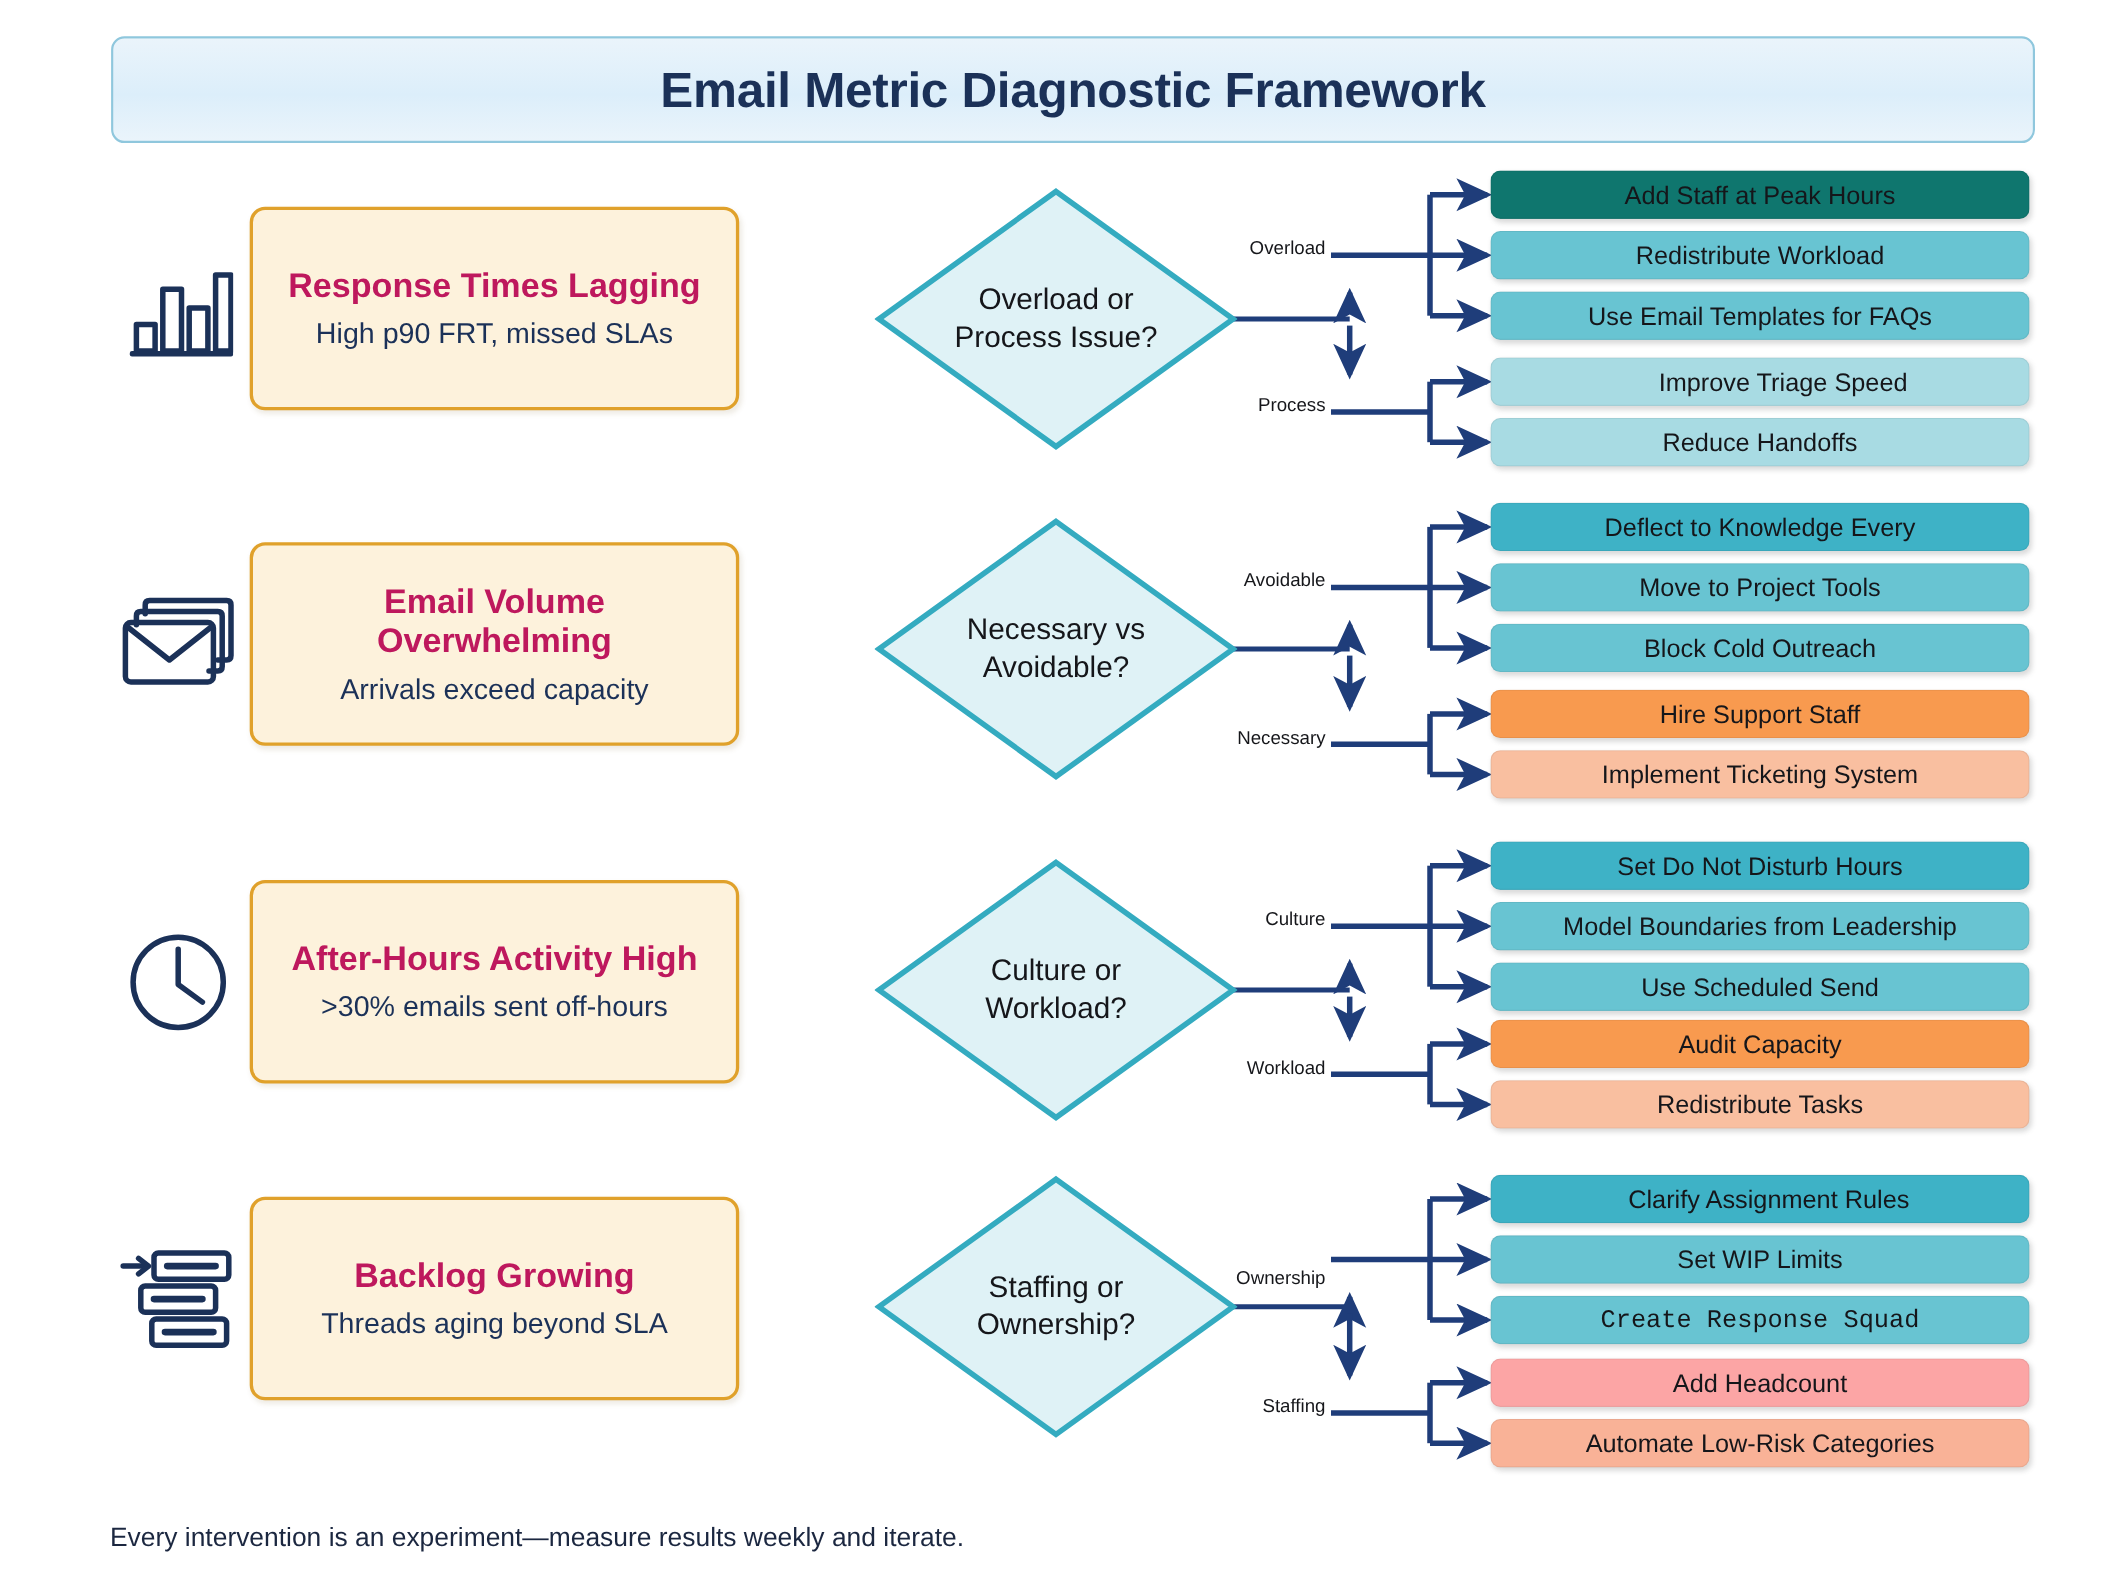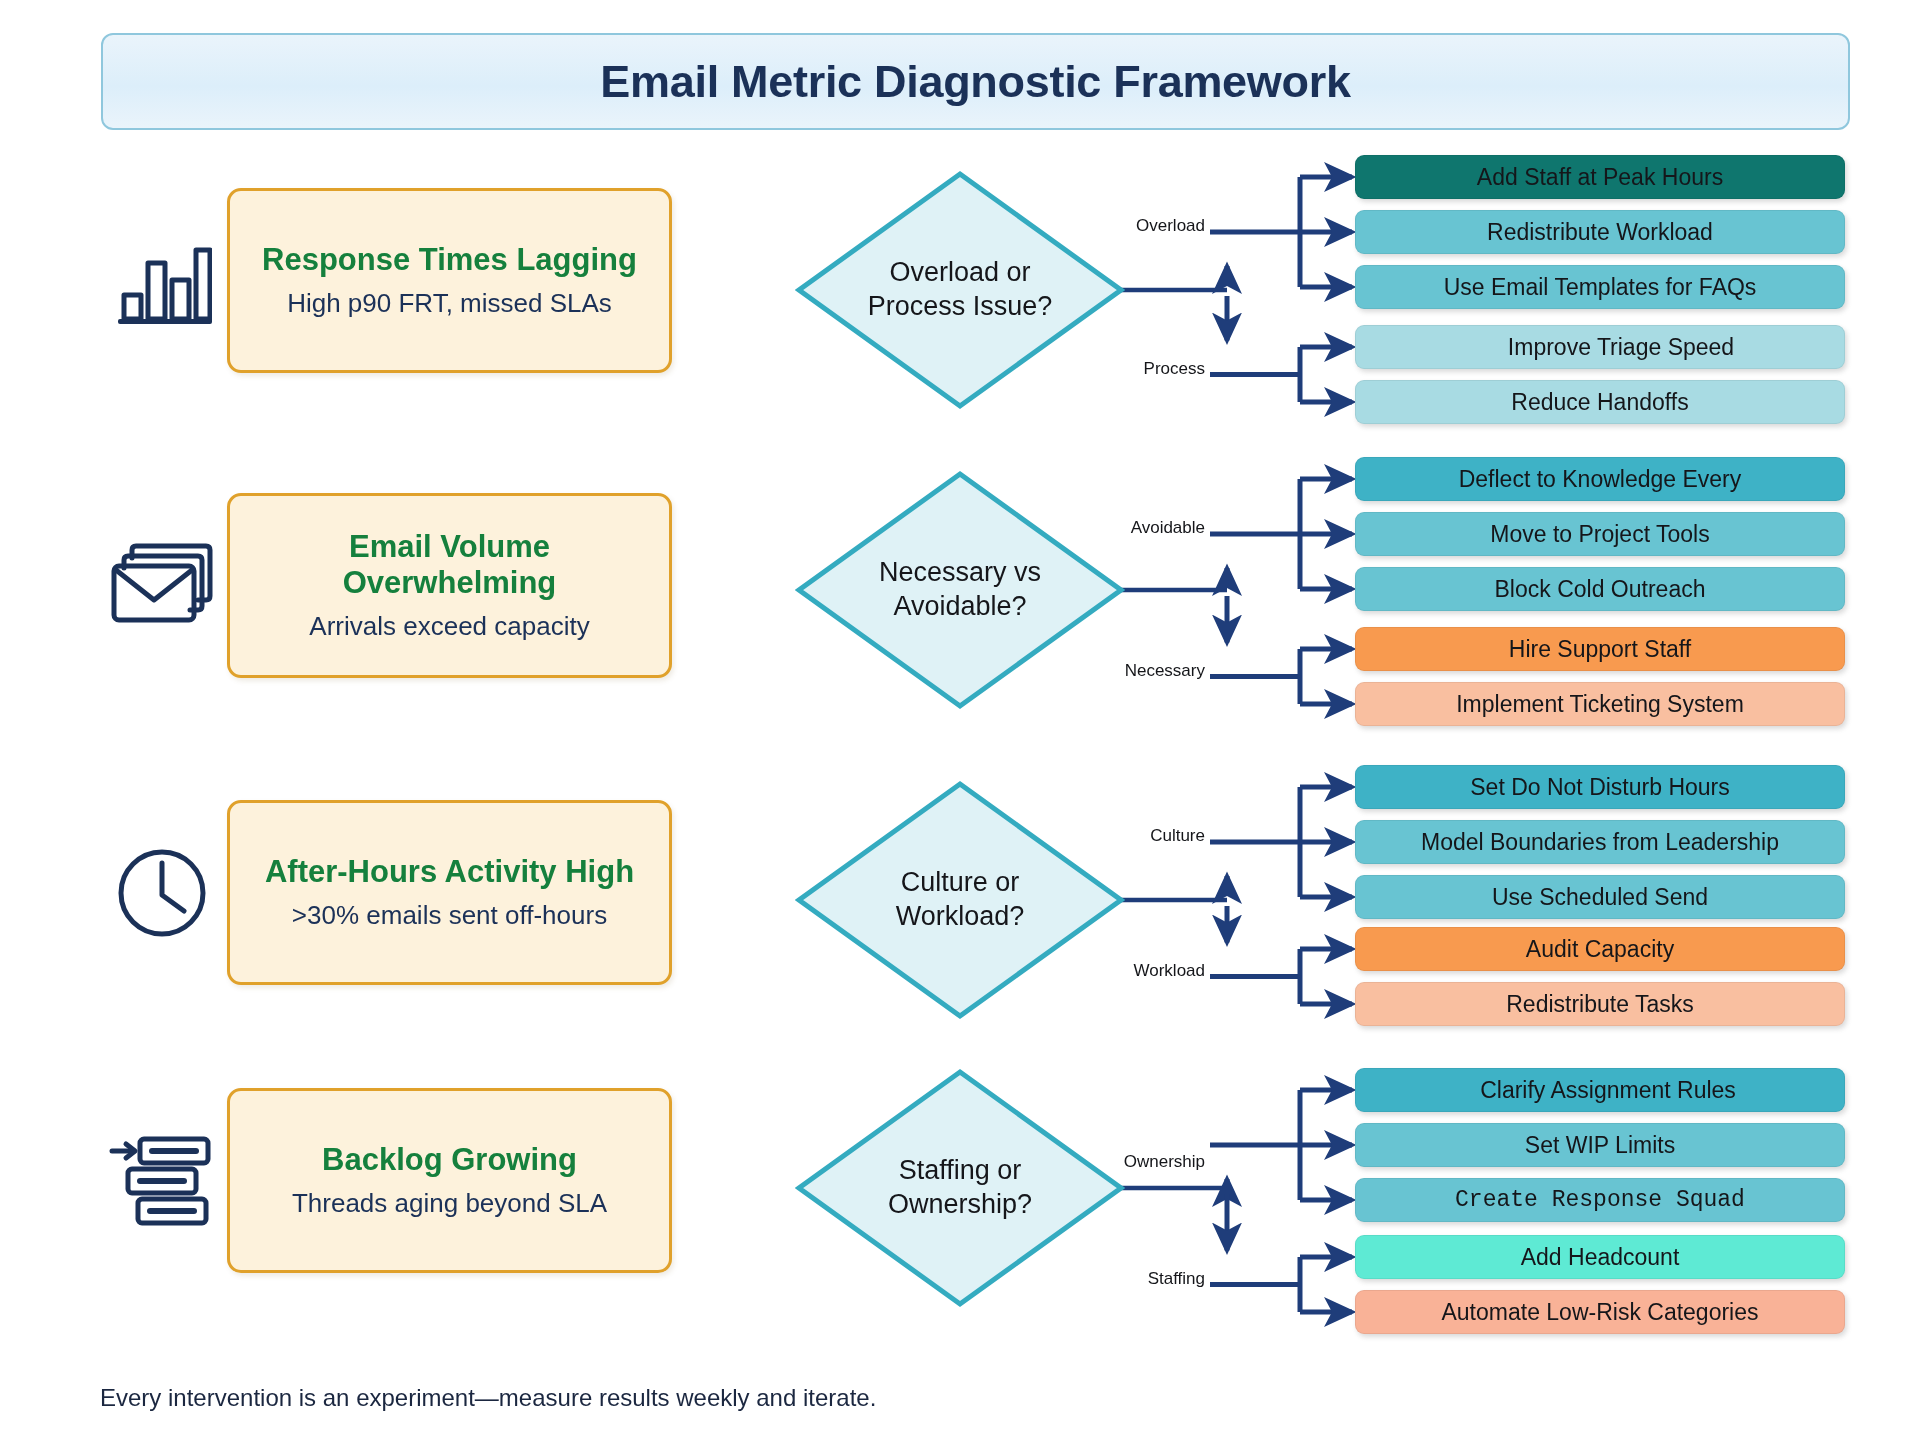--- a/index.html
+++ b/index.html
@@ -36,21 +36,21 @@
   .problem-box{
     position:absolute;left:227px;width:445px;
     border:3px solid #e0a12b;border-radius:14px;
     background:#fdf2dc;
     box-sizing:border-box;
     display:flex;flex-direction:column;align-items:center;justify-content:center;
     box-shadow:2px 3px 5px rgba(120,100,50,.13);
     padding:14px 12px;
   }
   .problem-title{
-    font-size:31px;font-weight:bold;color:#15803d;text-align:center;line-height:1.18;
+    font-size:31px;font-weight:bold;color:#be185d;text-align:center;line-height:1.18;
   }
   .problem-sub{
     font-size:26px;color:#1b3158;text-align:center;margin-top:9px;line-height:1.2;
   }
 
   
   .diamond-wrap{position:absolute;left:795px;width:330px;height:240px;}
   .diamond-wrap svg{position:absolute;left:0;top:0}
   .diamond-label{
     position:absolute;left:0;top:0;width:330px;height:240px;
@@ -270,19 +270,19 @@
         </svg>
         <div class="diamond-label">
           <span>Staffing or</span>
           <span>Ownership?</span>
         </div>
       </div>
       <div class="action" style="top: 1068px; background: rgb(62, 178, 198); padding-left: 16px;">Clarify Assignment Rules</div>
       <div class="action" style="top: 1123px; background: rgb(104, 196, 210);">Set WIP Limits</div>
       <div class="action" style="top: 1178px; background: rgb(104, 196, 210); font-family: Liberation Mono, monospace;">Create Response Squad</div>
       <div class="branch-label" style="top: 1129px; left: 1020px; width: 185px; text-align: right; margin-top: 23px;">Ownership</div>
-      <div class="action" style="top: 1235px; background: #5eead4;">Add Headcount</div>
+      <div class="action" style="top: 1235px; background: #fca5a5;">Add Headcount</div>
       <div class="action" style="top: 1290px; background: rgb(249, 178, 151);">Automate Low-Risk Categories</div>
       <div class="branch-label" style="top: 1268.5px; left: 1020px; width: 185px; text-align: right;">Staffing</div>
     </div>
   </div>
 
 <div class="footer">Every intervention is an experiment—measure results weekly and iterate.</div>
 
 </body></html>

